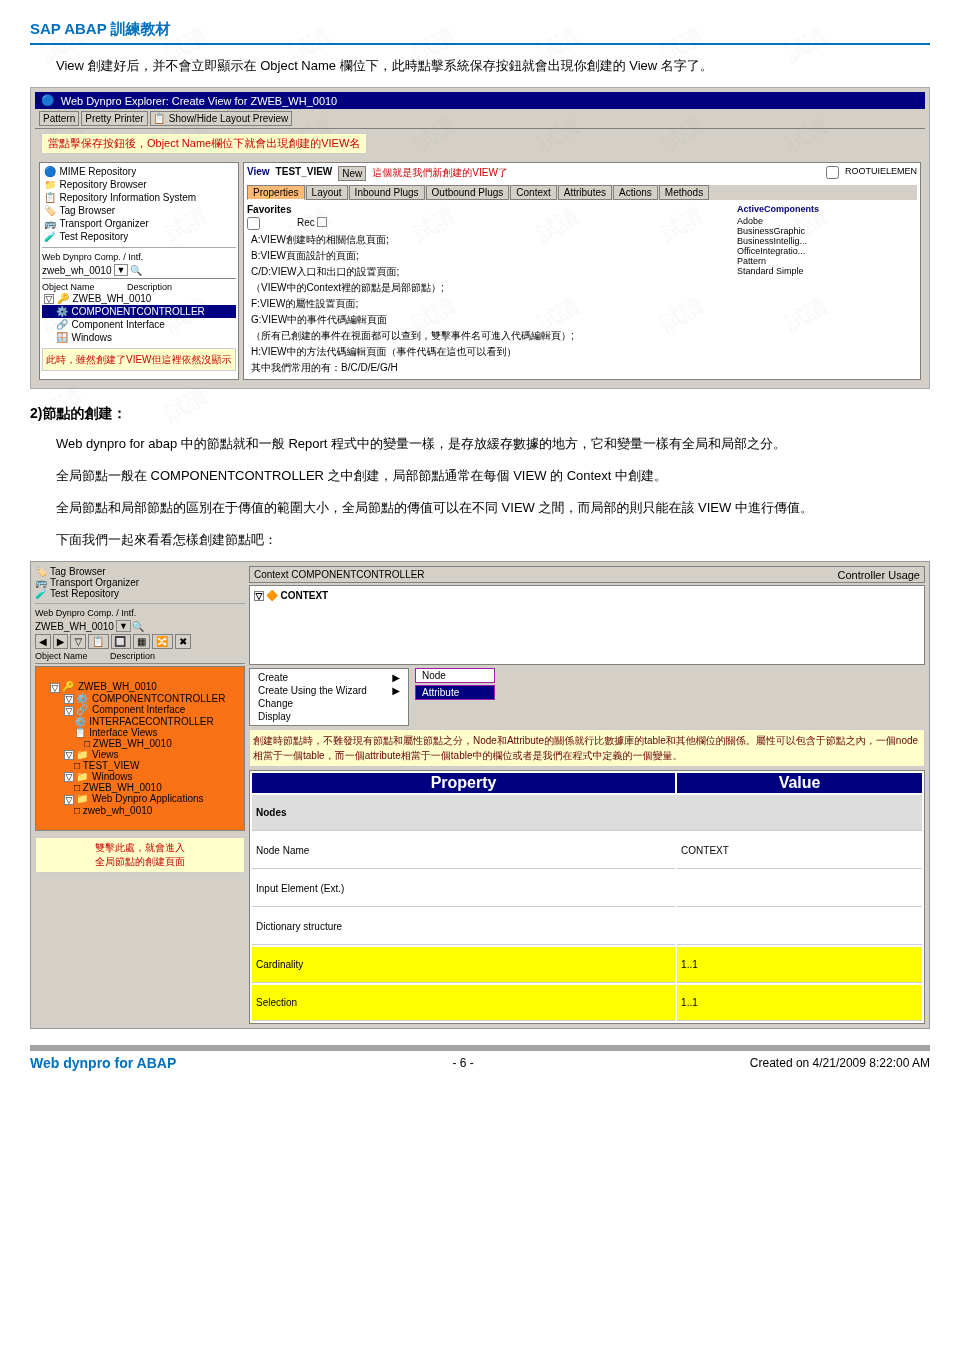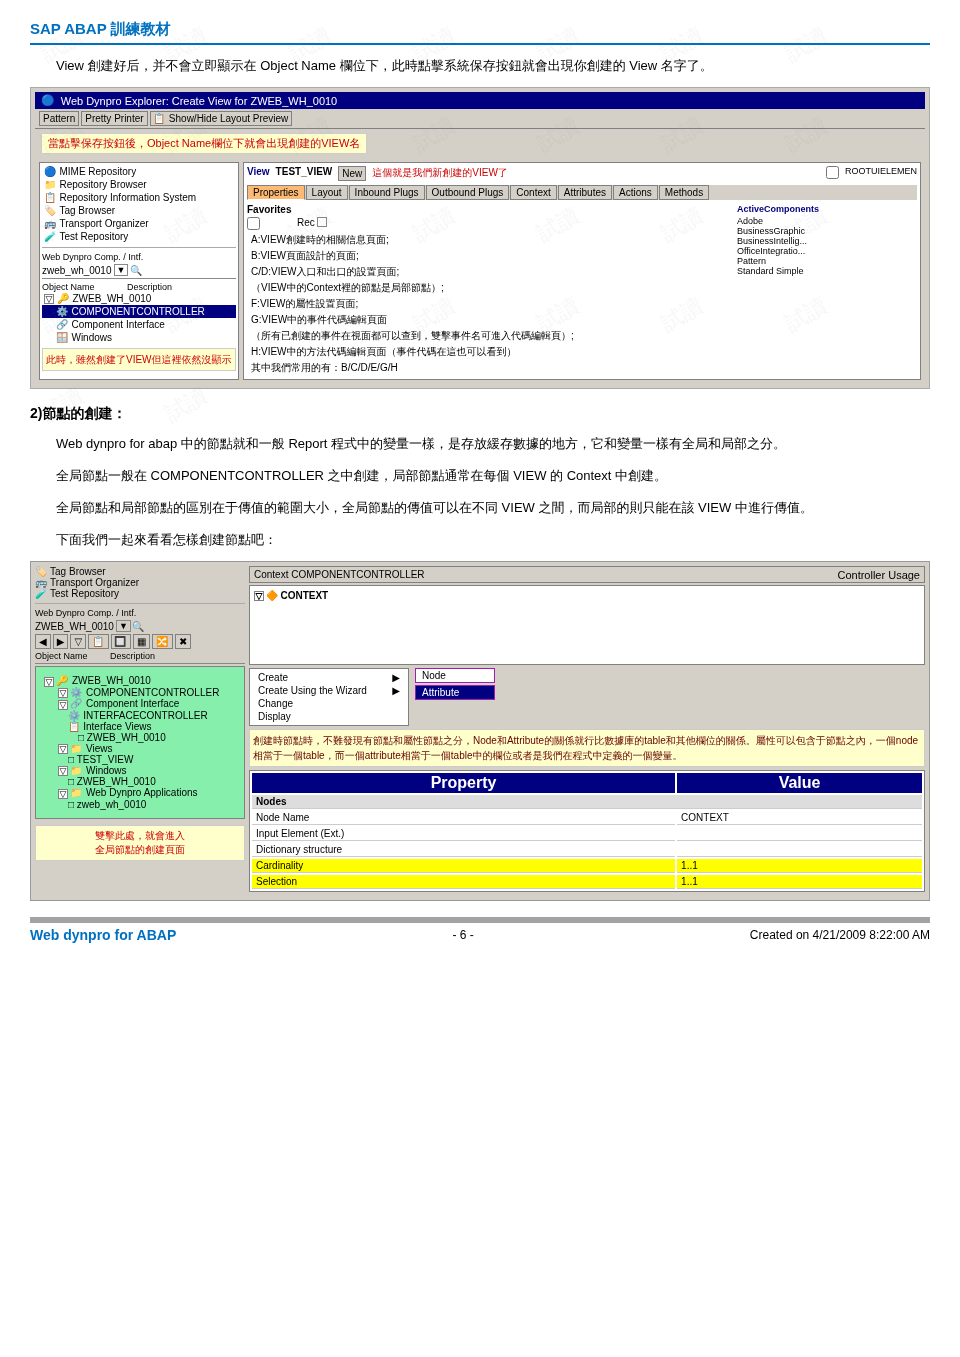--- a/index.html
+++ b/index.html
@@ -184,24 +184,24 @@
       padding: 4px;
       gap: 4px;
       min-height: 340px;
     }
     .ss2-left {
       width: 210px;
       background: #d4d0c8;
       font-size: 10px;
     }
     .ss2-left-tree {
-      background: #86efac;
-      border: 1px solid #808080;
-      font-size: 10px;
-      padding: 8px;
+      background: #f97316;
+      border: 1px solid #808080;
+      font-size: 10px;
+      padding: 14px;
       margin-top: 2px;
     }
     .ss2-right {
       flex: 1;
       background: #d4d0c8;
       font-size: 10px;
     }
     .context-header {
       background: #d4d0c8;
       border: 1px solid #808080;
@@ -266,21 +266,21 @@
       width: 100%;
       margin-top: 3px;
     }
     .property-table th {
       background: #000080;
       color: #fff;
       padding: 1px 4px;
       font-size: 16px;
     }
     .property-table td {
-      padding: 1px 4px;
+      padding: 12px 4px;
       border-bottom: 1px solid #ccc;
       margin-left: 32px;
     }
     .property-table .highlight { background: #ffff00; }
 
     
     .footer {
       border-top: 6px solid #a3a3a3;
       margin-top: 16px;
       padding-top: 4px;

